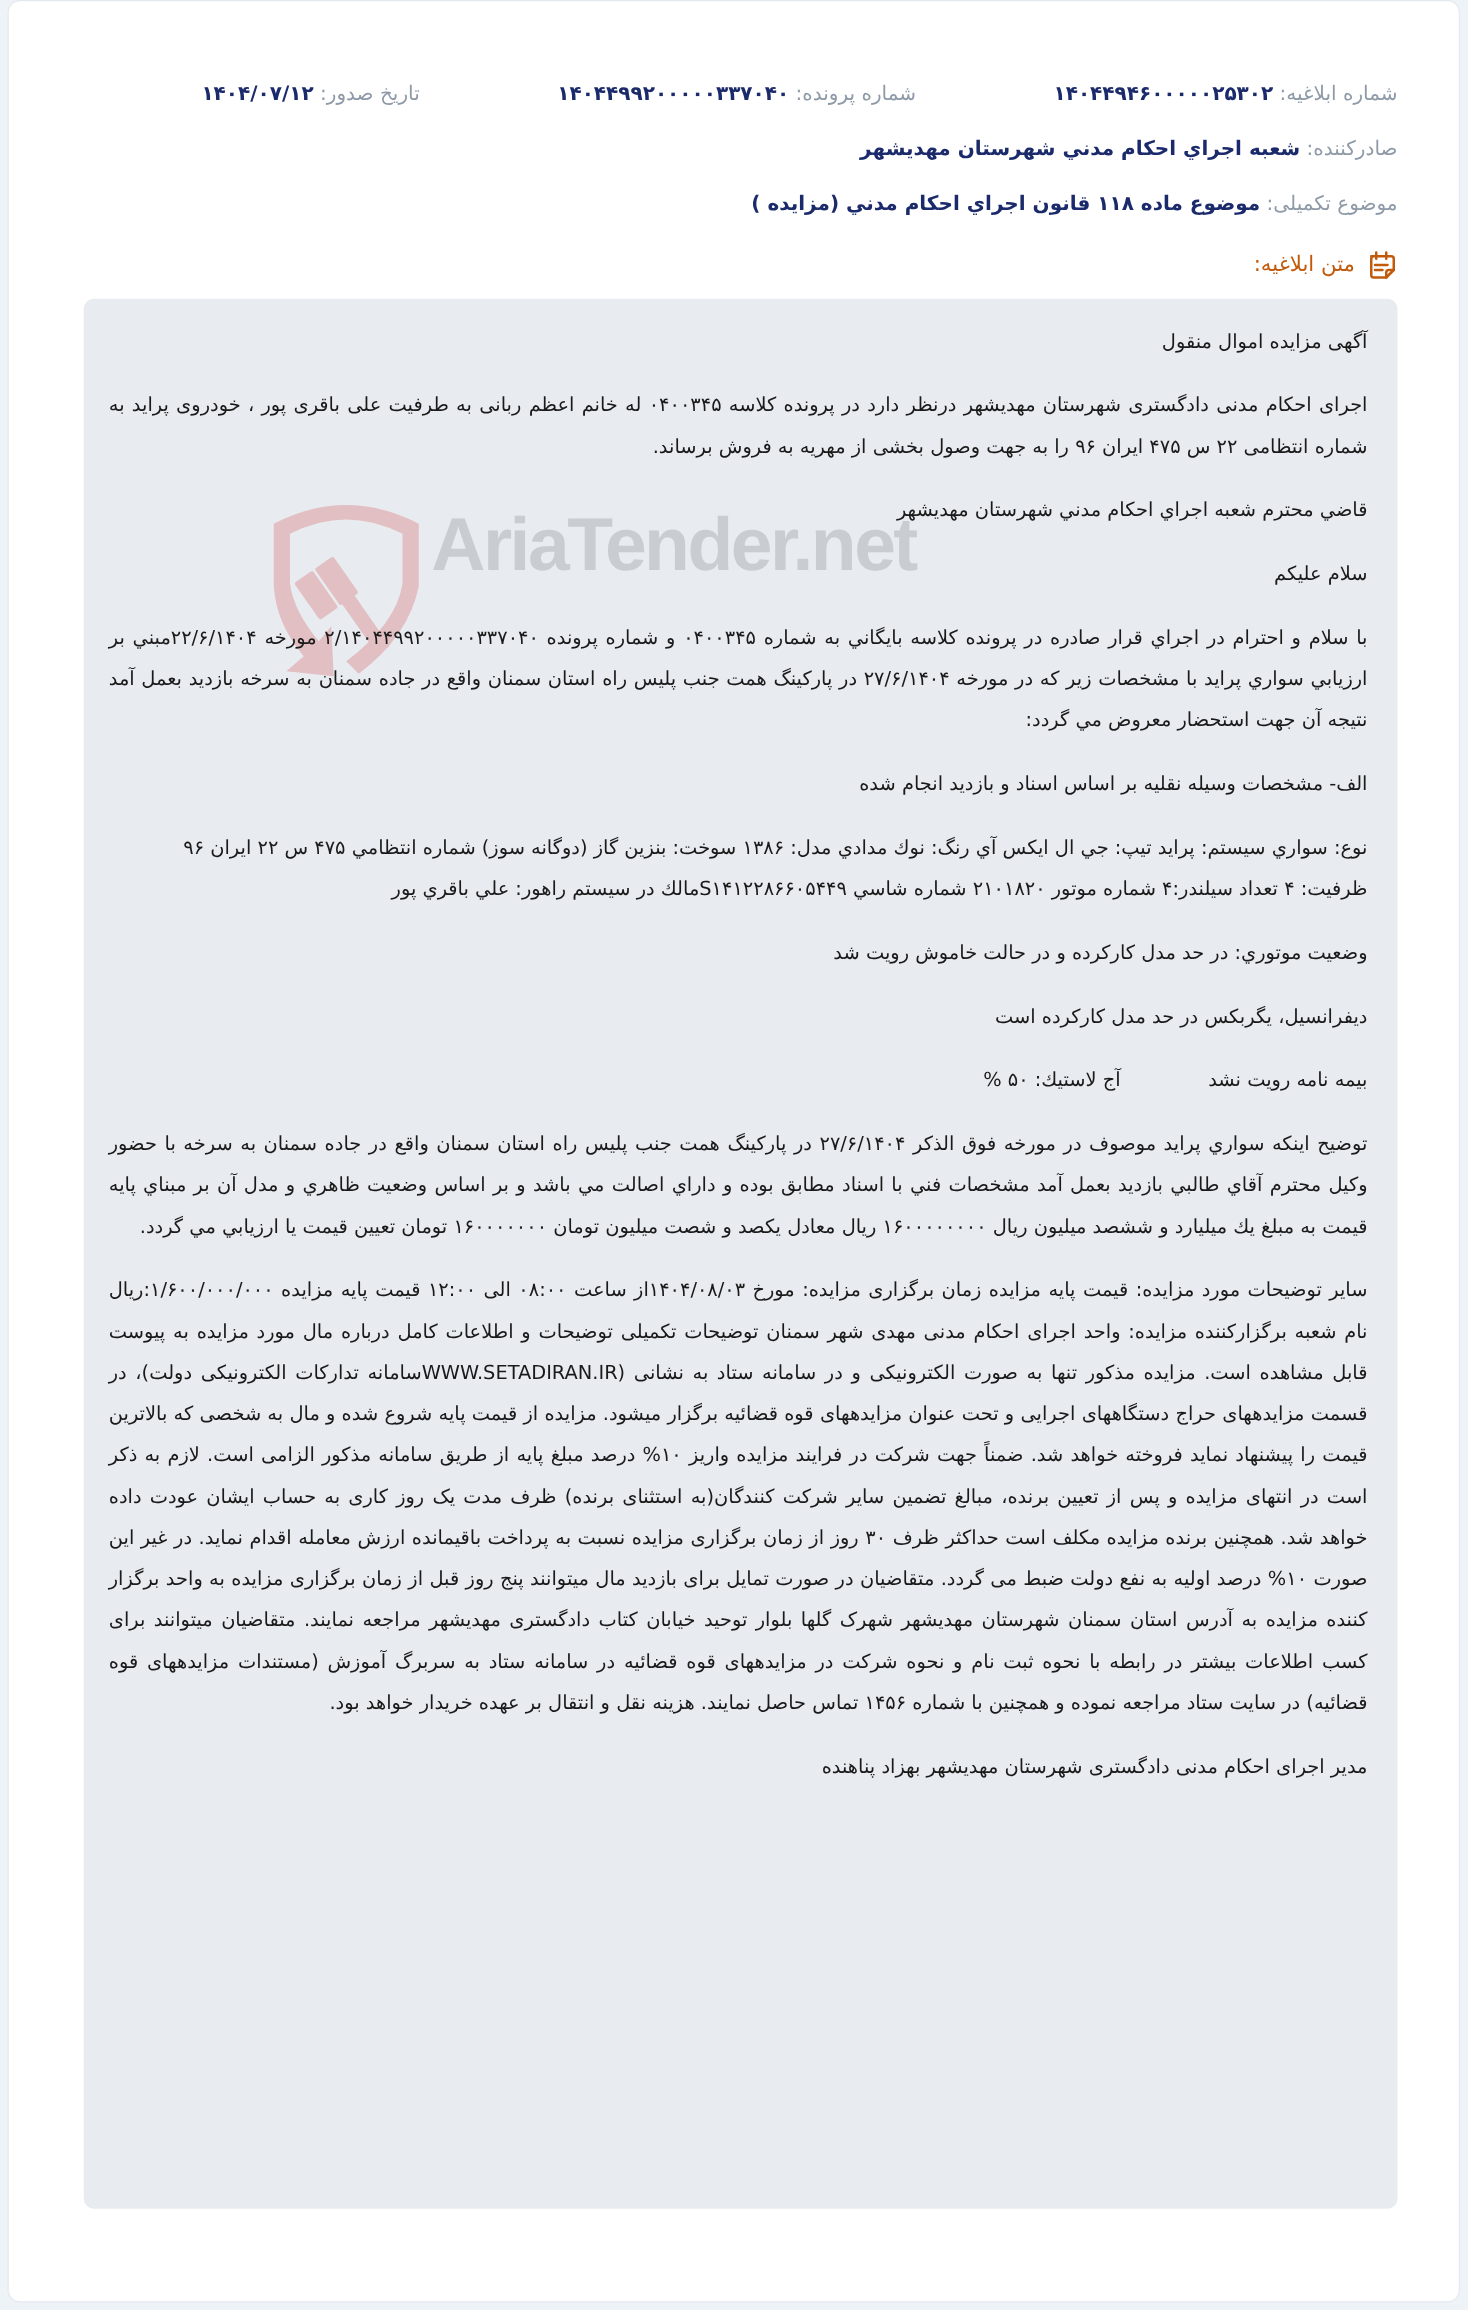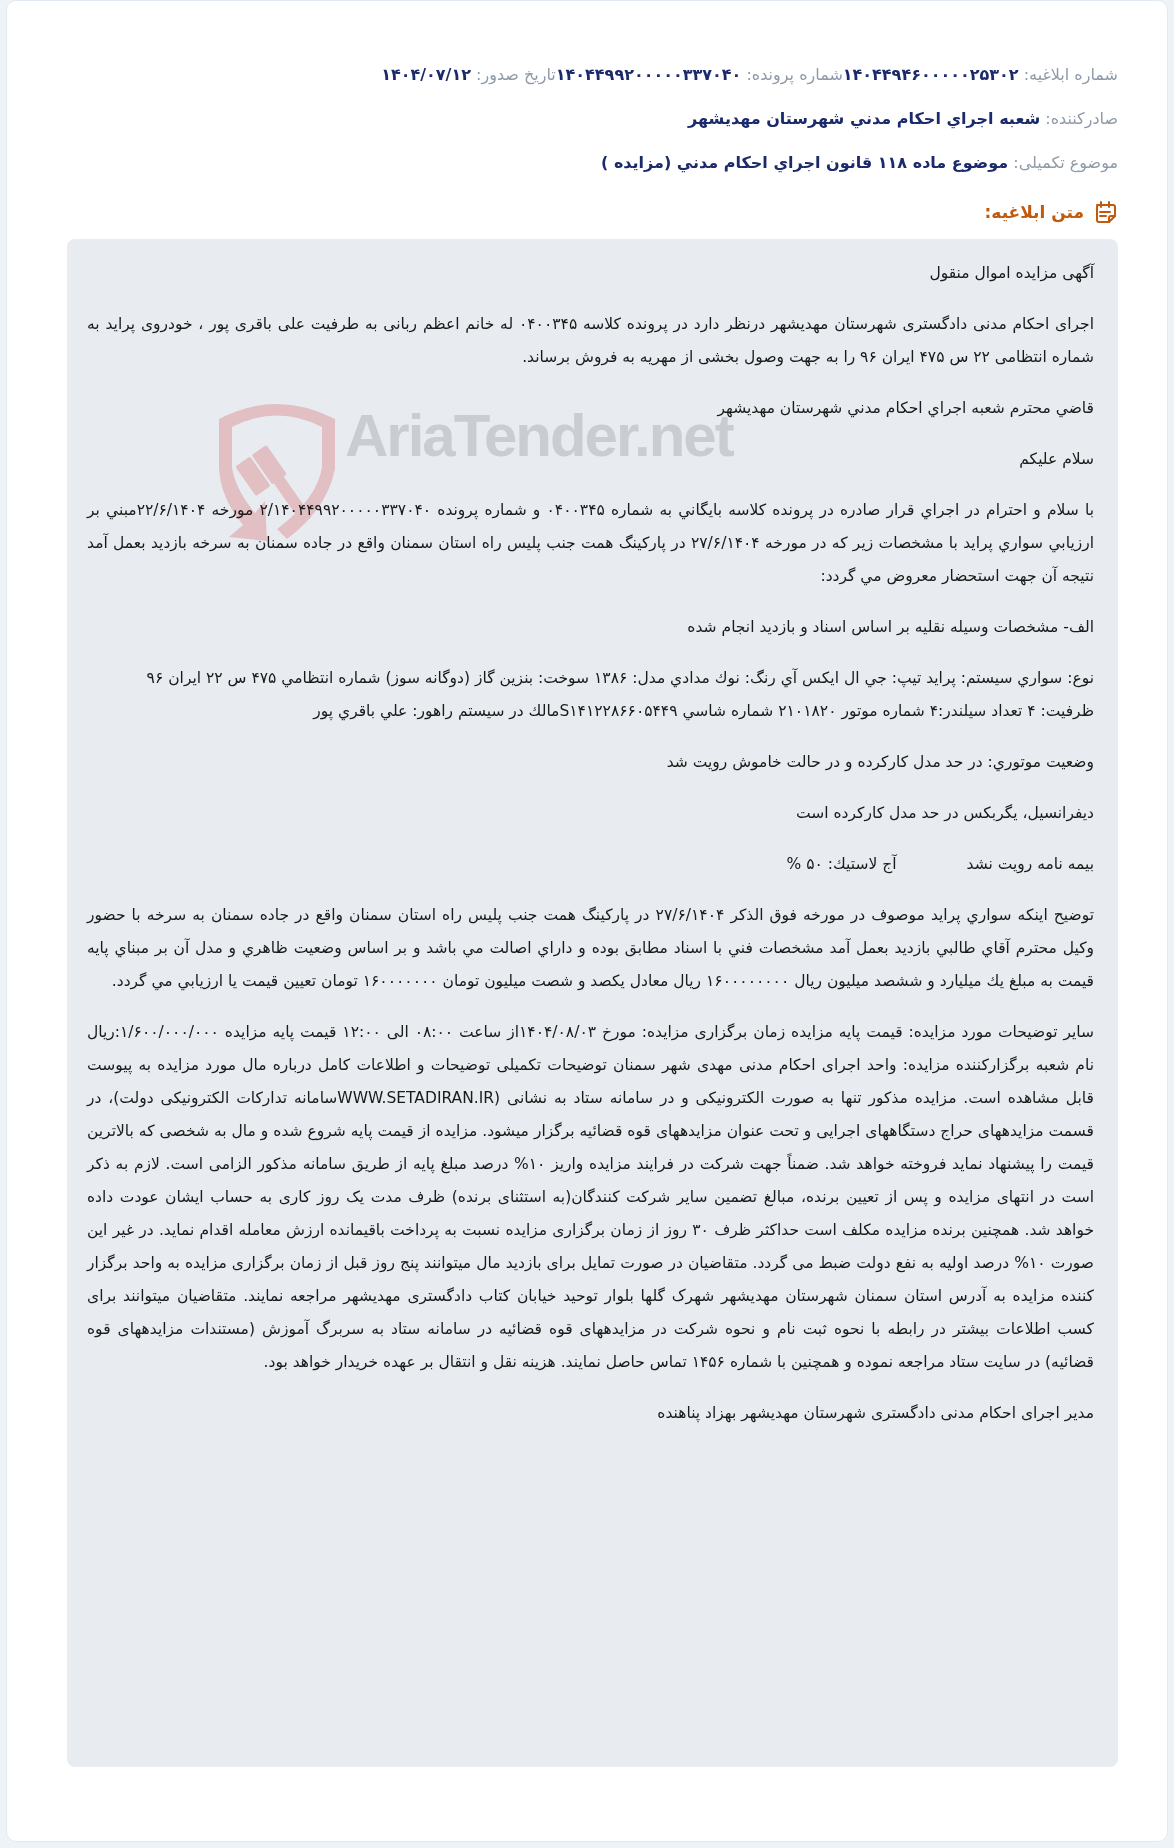--- a/index.html
+++ b/index.html
@@ -37,38 +37,38 @@
       height: 44px;
       line-height: 44px;
       white-space: nowrap;
     }
     .meta-row .lbl { color: #8e9aa8; }
     .meta-row .val { color: #1b2a6b; font-weight: bold; }
     .meta-top {
       display: flex;
       justify-content: flex-start;
     }
-    .meta-top .field { }
+    .meta-top .field { margin-left: 110px; }
     .section-head {
       position: absolute;
       right: 49px;
       top: 198px;
       display: flex;
       align-items: center;
       gap: 8px;
       direction: rtl;
     }
     .section-head .icon {
       width: 26px;
       height: 26px;
       display: inline-block;
     }
     .section-head .title {
       color: #c25a0c;
-      font-weight: bold;
+      font-weight: normal;
       font-size: 17px;
       text-align: center;
     }
     .panel {
       position: absolute;
       right: 49px;
       left: 60px;
       top: 238px;
       height: 1528px;
       background: #e8ecf0;

